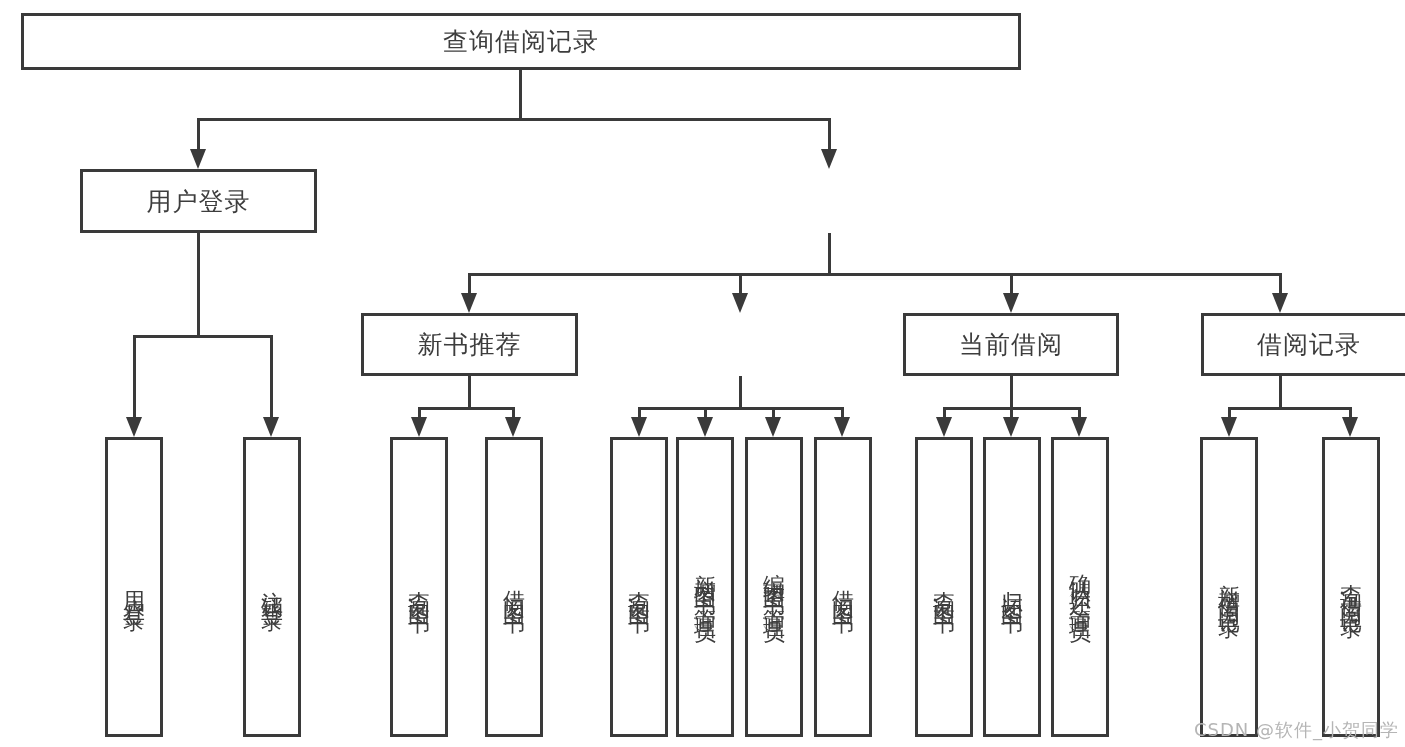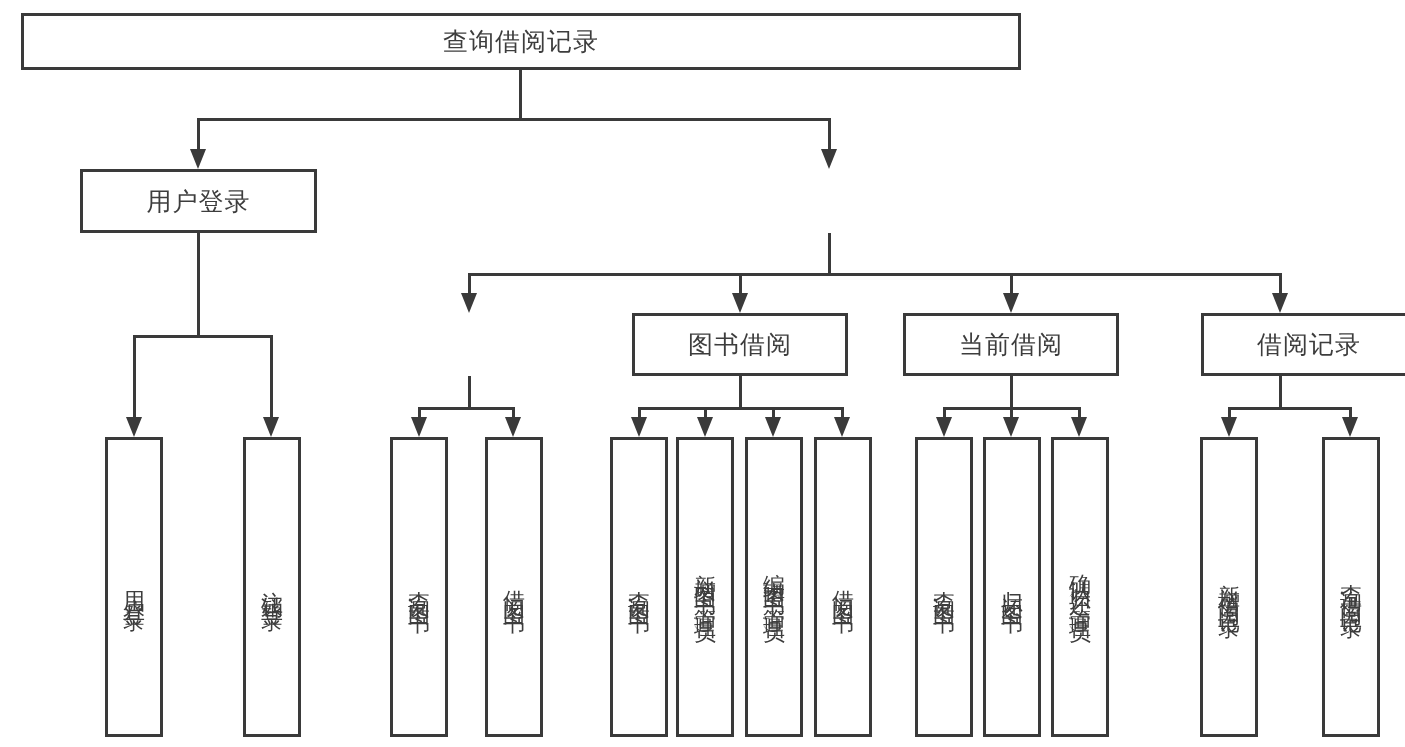--- a/index.html
+++ b/index.html
@@ -95,22 +95,22 @@
   <div class="hline" style="left:468px; top:273px; width:813px;"></div>
   <div class="vline" style="left:468px; top:273px; height:22px;"></div>
   <div class="arrow" style="left:461px; top:293px;"></div>
   <div class="vline" style="left:739px; top:273px; height:22px;"></div>
   <div class="arrow" style="left:732px; top:293px;"></div>
   <div class="vline" style="left:1010px; top:273px; height:22px;"></div>
   <div class="arrow" style="left:1003px; top:293px;"></div>
   <div class="vline" style="left:1279px; top:273px; height:22px;"></div>
   <div class="arrow" style="left:1272px; top:293px;"></div>
 
-  <div class="box" style="left:632px; top:313px; width:216px; height:63px;">
-    <span>图书借阅</span>
+  <div class="box" style="left:361px; top:313px; width:217px; height:63px;">
+    <span>新书推荐</span>
   </div>
   <div class="box" style="left:903px; top:313px; width:216px; height:63px;text-align:center;">
     <span>当前借阅</span>
   </div>
   <div class="box" style="left:1173px; top:313px; width:216px; height:63px;margin-left:28px;">
     <span>借阅记录</span>
   </div>
 
   <div class="vline" style="left:468px; top:376px; height:31px;"></div>
   <div class="hline" style="left:418px; top:407px; width:96px;"></div>
@@ -183,14 +183,15 @@
     <span>确认归还（管理员）</span>
   </div>
 
   <div class="leaf" style="left:1200px;">
     <span>新增借阅记录</span>
   </div>
   <div class="leaf" style="left:1322px;">
     <span>查询借阅记录</span>
   </div>
 
+  <div class="watermark">CSDN @软件_小贺同学</div>
 
 </div>
 
 </body></html>

